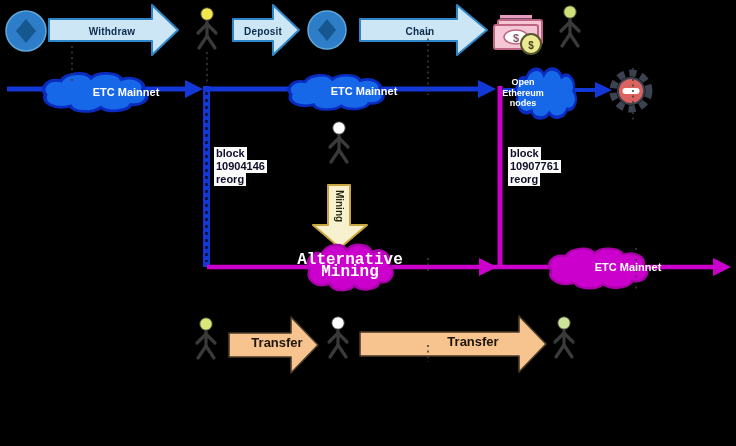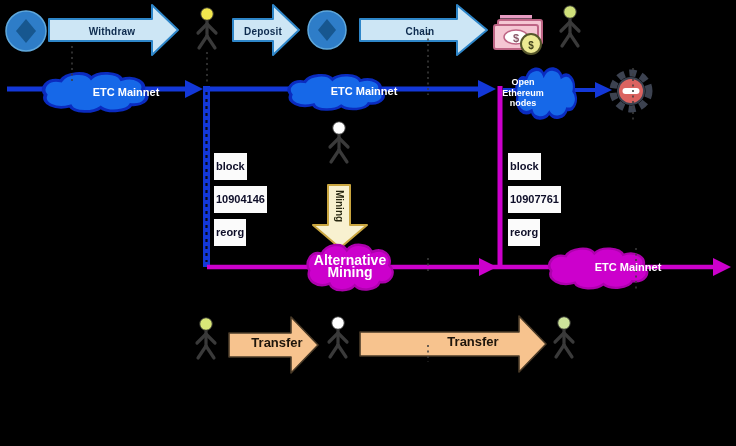--- a/index.html
+++ b/index.html
@@ -15,33 +15,33 @@
     position:absolute;
     transform:translate(-50%,-50%);
     font-weight:bold;
     white-space:nowrap;
     text-align:center;
     pointer-events:none;
   }
   .arrow-lbl{font-size:10px;color:#0D2B4E;letter-spacing:.2px;}
   .cloud-lbl{font-size:11px;color:#FFFFFF;margin-left:31px;}
   .cloud-lbl-sm{font-size:9px;line-height:10.5px;color:#FFFFFF;}
-  .cloud-lbl-md{font-size:14px;line-height:12px;color:#FFFFFF;}
+  .cloud-lbl-md{font-size:16px;line-height:12px;color:#FFFFFF;font-family:Liberation Mono, monospace;}
   .transfer-lbl{font-size:13px;color:#1E150B;}
   .mining-lbl{
     font-size:10px;color:#26260F;
     transform:translate(-50%,-50%) rotate(90deg);
   }
   .note{
     position:absolute;
     font-size:11px;line-height:13px;font-weight:bold;color:#0E0E28;
   }
   .note span{
     display:block;width:max-content;
-    background:#FBFBFB;padding:7px 2px;margin-top:6px;
+    background:#FBFBFB;padding:0 2px;
   }
 </style>
 </head>
 <body>
 
 <div class="stage">
 
 <svg width="736" height="446" viewBox="0 0 736 446">
   <defs>
     <path id="cloudPath" d="M8,34 C2,24 10,10 24,14 C30,2 50,0 56,10 C64,0 84,2 88,12 C102,6 114,16 110,28 C120,36 112,50 98,48 C94,58 74,60 66,52 C58,60 38,60 34,50 C18,56 4,46 8,34 Z"></path>

